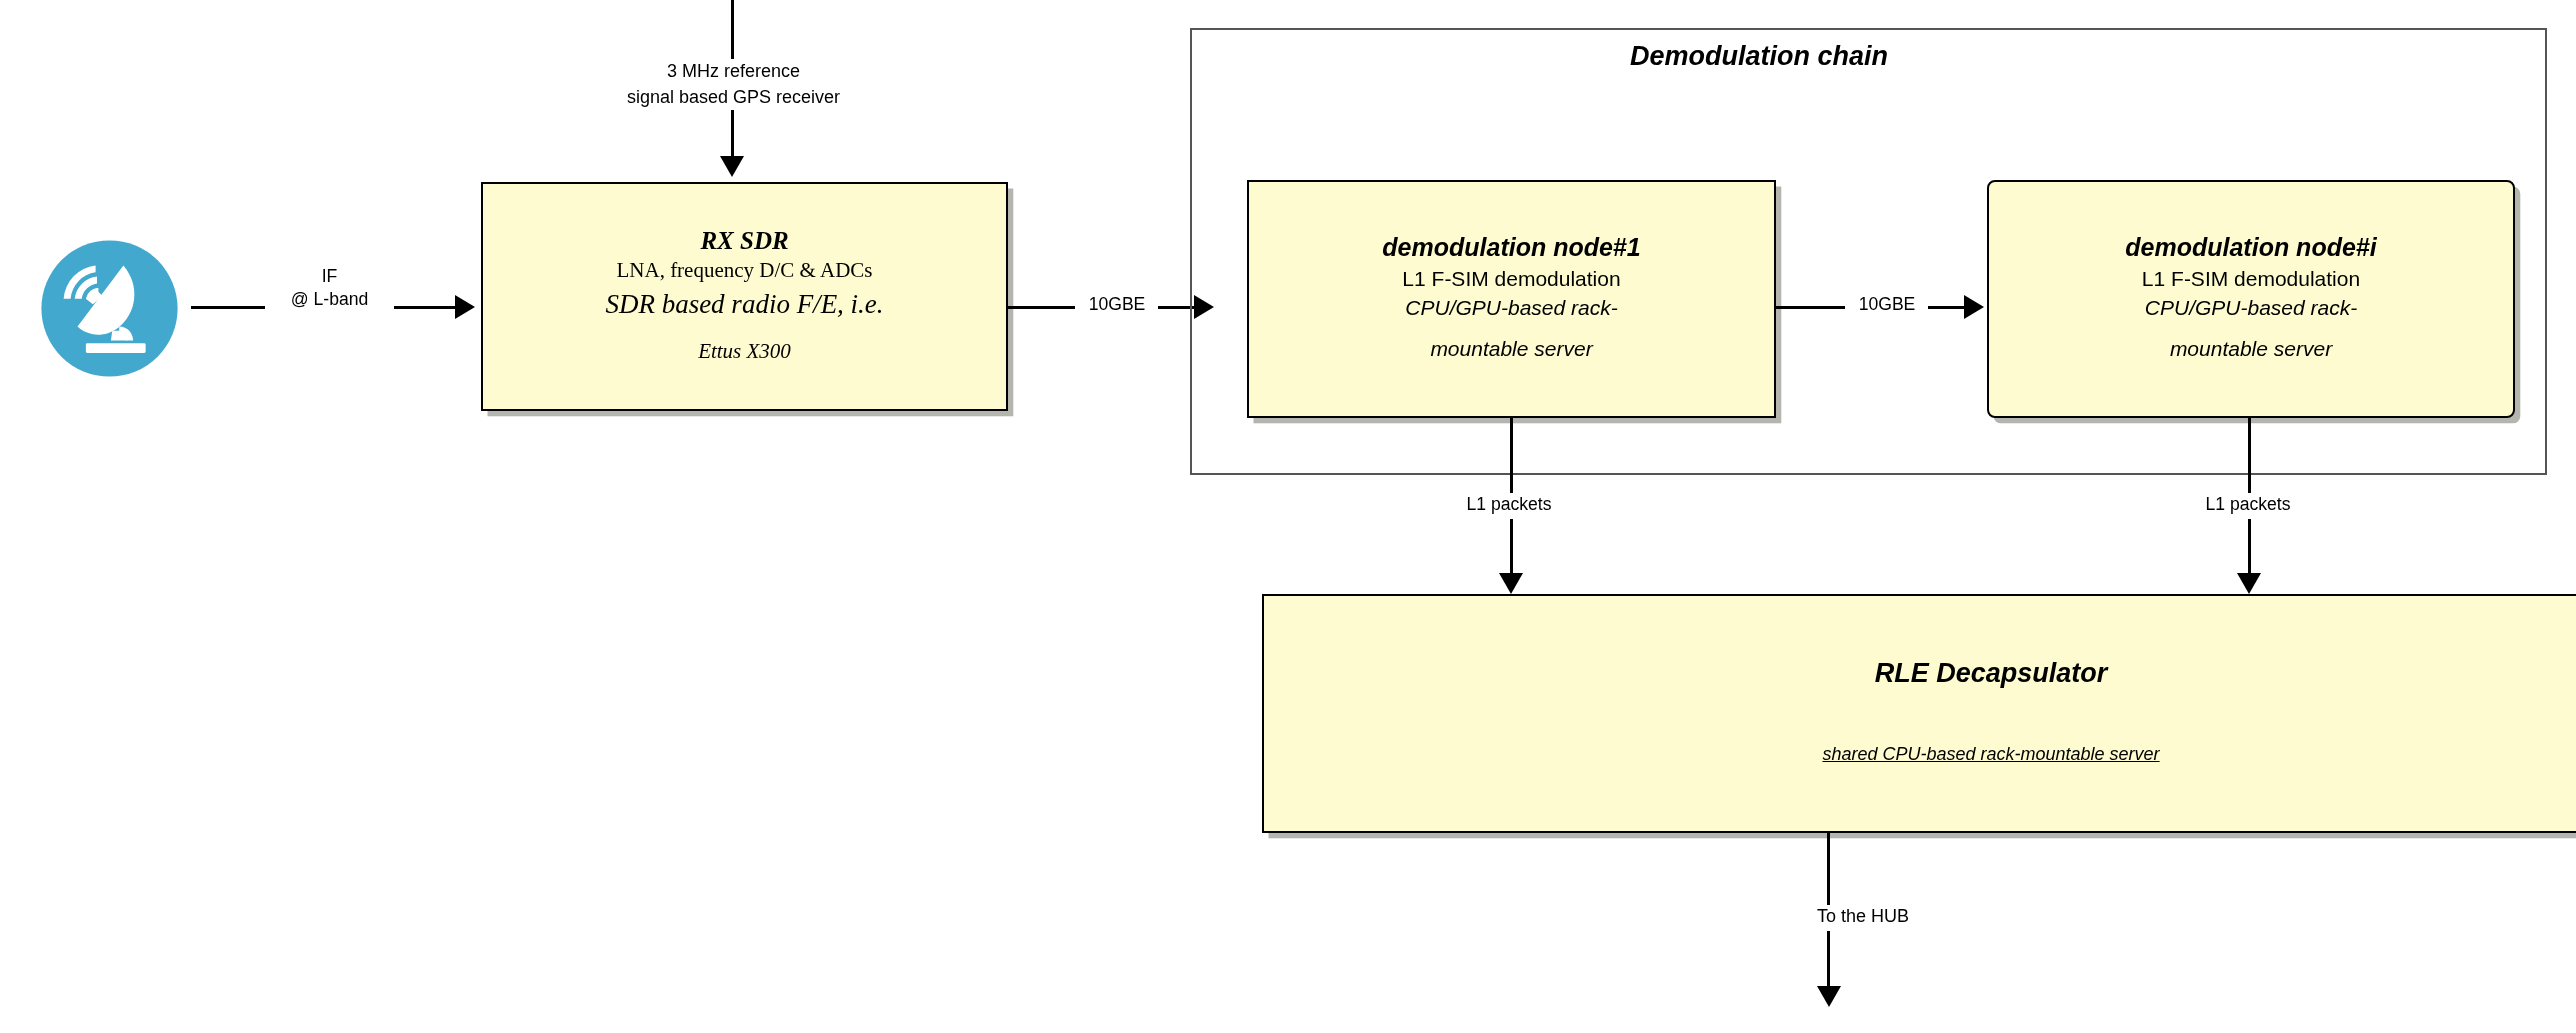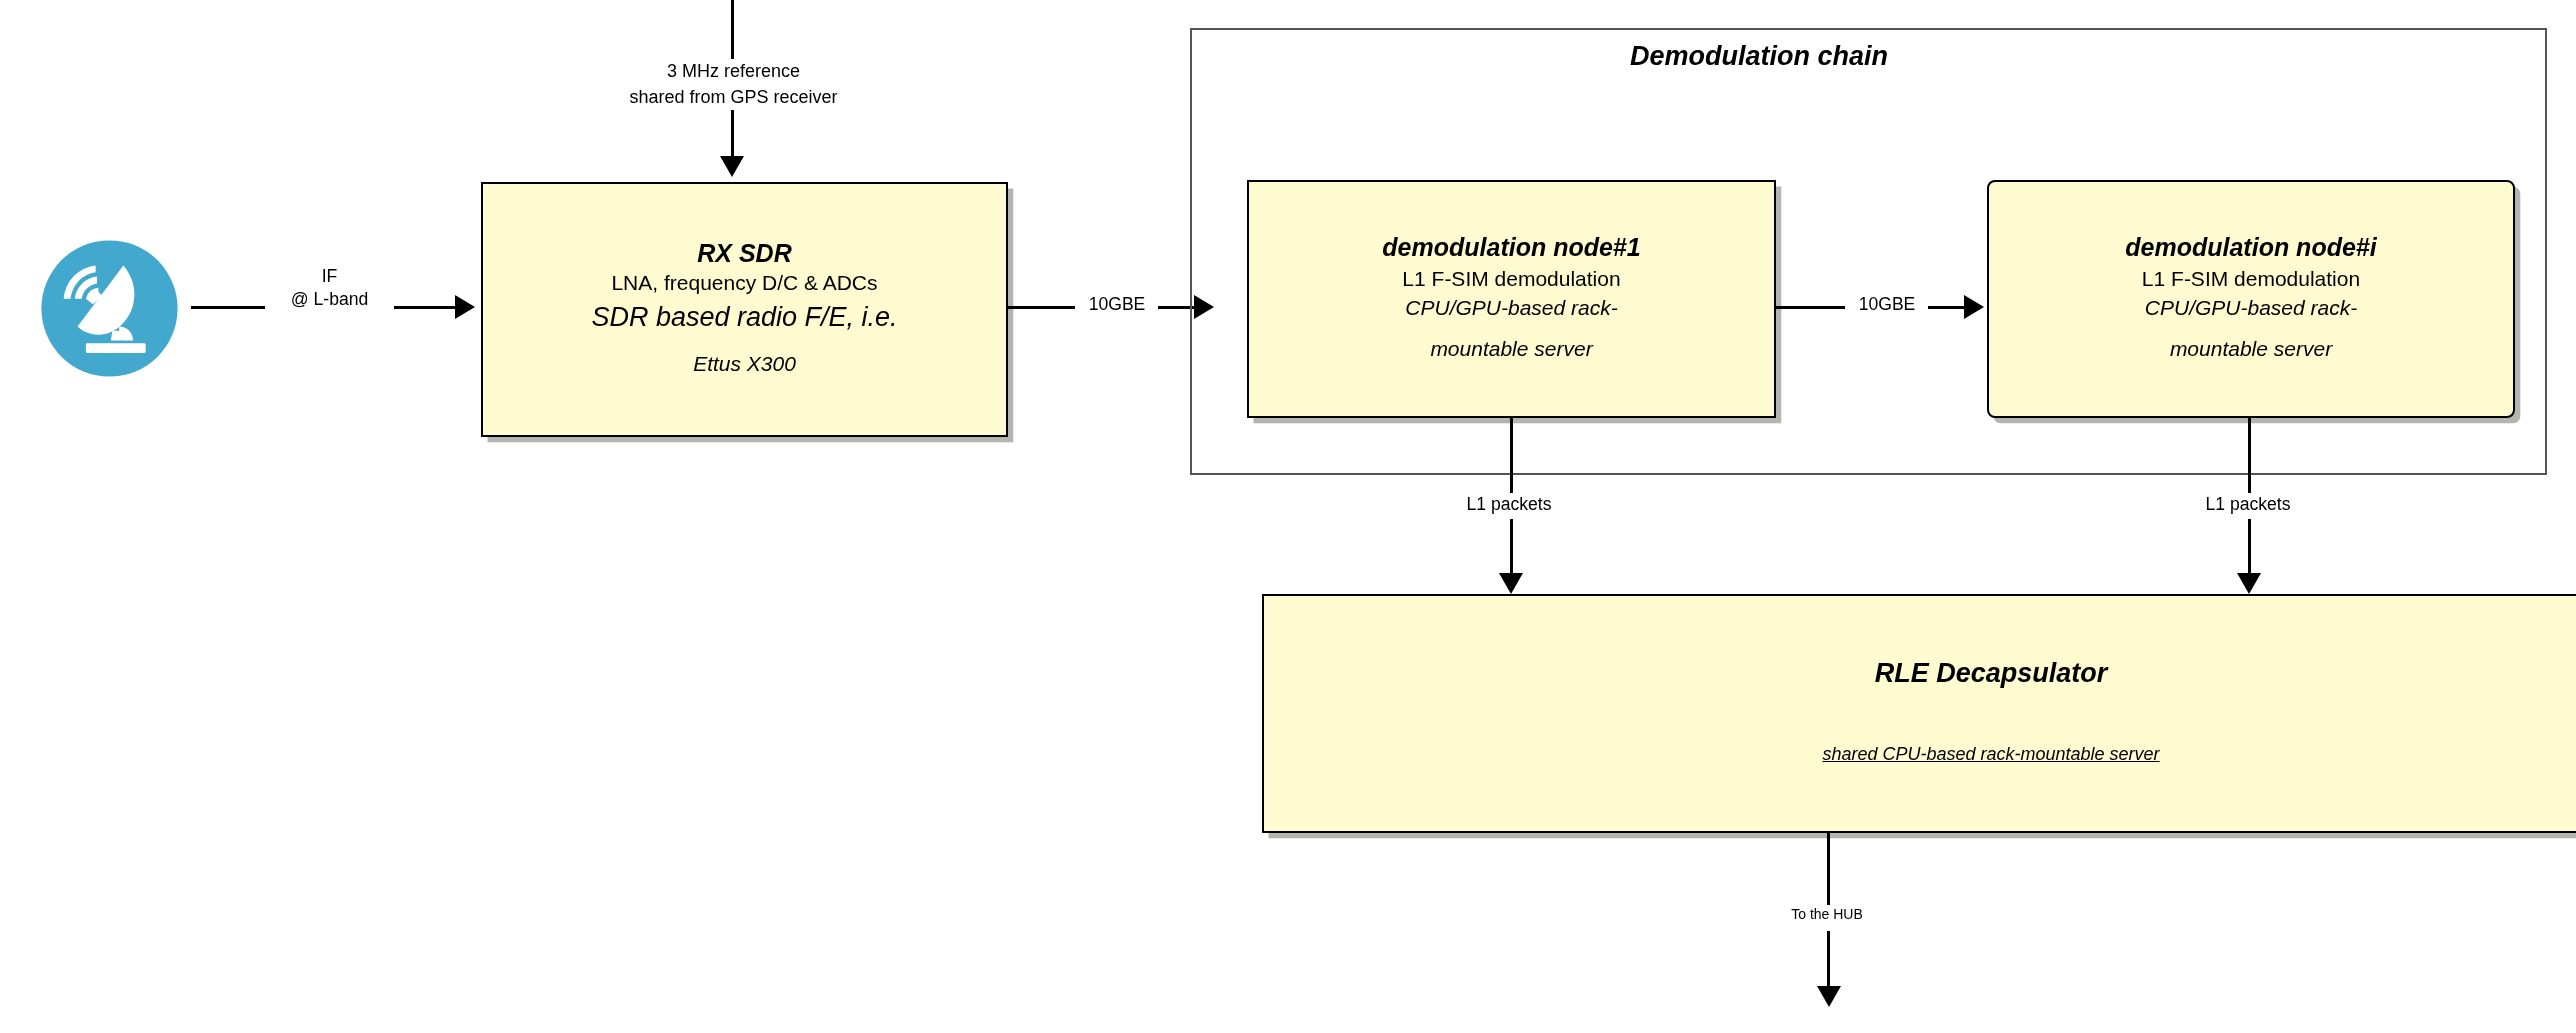--- a/index.html
+++ b/index.html
@@ -81,24 +81,24 @@
   <div class="arrow-r" style="left:455px;top:295px;"></div>
   <div class="elabel" style="left:265px;top:265px;width:129px;font-size:17.6px;">
     <div>IF</div>
     <div>@ L-band</div>
   </div>
 
   <div class="vline" style="left:731px;top:0px;height:158px;"></div>
   <div class="arrow-d" style="left:720px;top:156px;"></div>
   <div class="elabel" style="left:587px;top:59px;width:293px;font-size:18px;line-height:1.42;">
     <div>3 MHz reference</div>
-    <div>shared from GPS receiver</div>
+    <div>signal based GPS receiver</div>
   </div>
 
-  <div class="node" style="left:481px;top:182px;width:527px;height:255px;">
+  <div class="node" style="left:481px;top:182px;width:527px;height:229px;font-family:Liberation Serif, serif;">
     <div class="ttl" style="font-size:25px;margin-bottom:2.3px;">RX SDR</div>
     <div class="sub" style="font-size:21px;">LNA, frequency D/C &amp; ADCs</div>
     <div class="subi" style="font-size:27px;">SDR based radio F/E, i.e.</div>
     <div class="subi" style="font-size:21px;margin-top:9.4px;">Ettus X300</div>
   </div>
 
   <div class="hline" style="left:1008px;top:306px;width:67px;"></div>
   <div class="elabel" style="left:1076px;top:293px;width:82px;font-size:17.6px;">10GBE</div>
   <div class="hline" style="left:1158px;top:306px;width:36px;"></div>
   <div class="arrow-r" style="left:1194px;top:295px;"></div>
@@ -134,18 +134,18 @@
   <div class="elabel" style="left:2166px;top:493px;width:164px;font-size:17.6px;">L1 packets</div>
   <div class="vline" style="left:2248px;top:519px;height:56px;"></div>
   <div class="arrow-d" style="left:2237px;top:573px;"></div>
 
   <div class="node" style="left:1262px;top:594px;width:1458px;height:239px;gap:44px;">
     <div class="ttl" style="font-size:27px;margin-bottom:7px;">RLE Decapsulator</div>
     <div class="subi" style="font-size:18px;text-decoration:underline;">shared CPU-based rack-mountable server</div>
   </div>
 
   <div class="vline" style="left:1827px;top:833px;height:72px;"></div>
-  <div class="elabel" style="left:1745px;top:905px;width:164px;font-size:14px;">To the HUB</div>
+  <div class="elabel" style="left:1745px;top:905px;width:164px;font-size:18px;text-align:right;">To the HUB</div>
   <div class="vline" style="left:1827px;top:931px;height:58px;"></div>
   <div class="arrow-d" style="left:1817px;top:986px;"></div>
 
 </div>
 
 
 </body></html>

